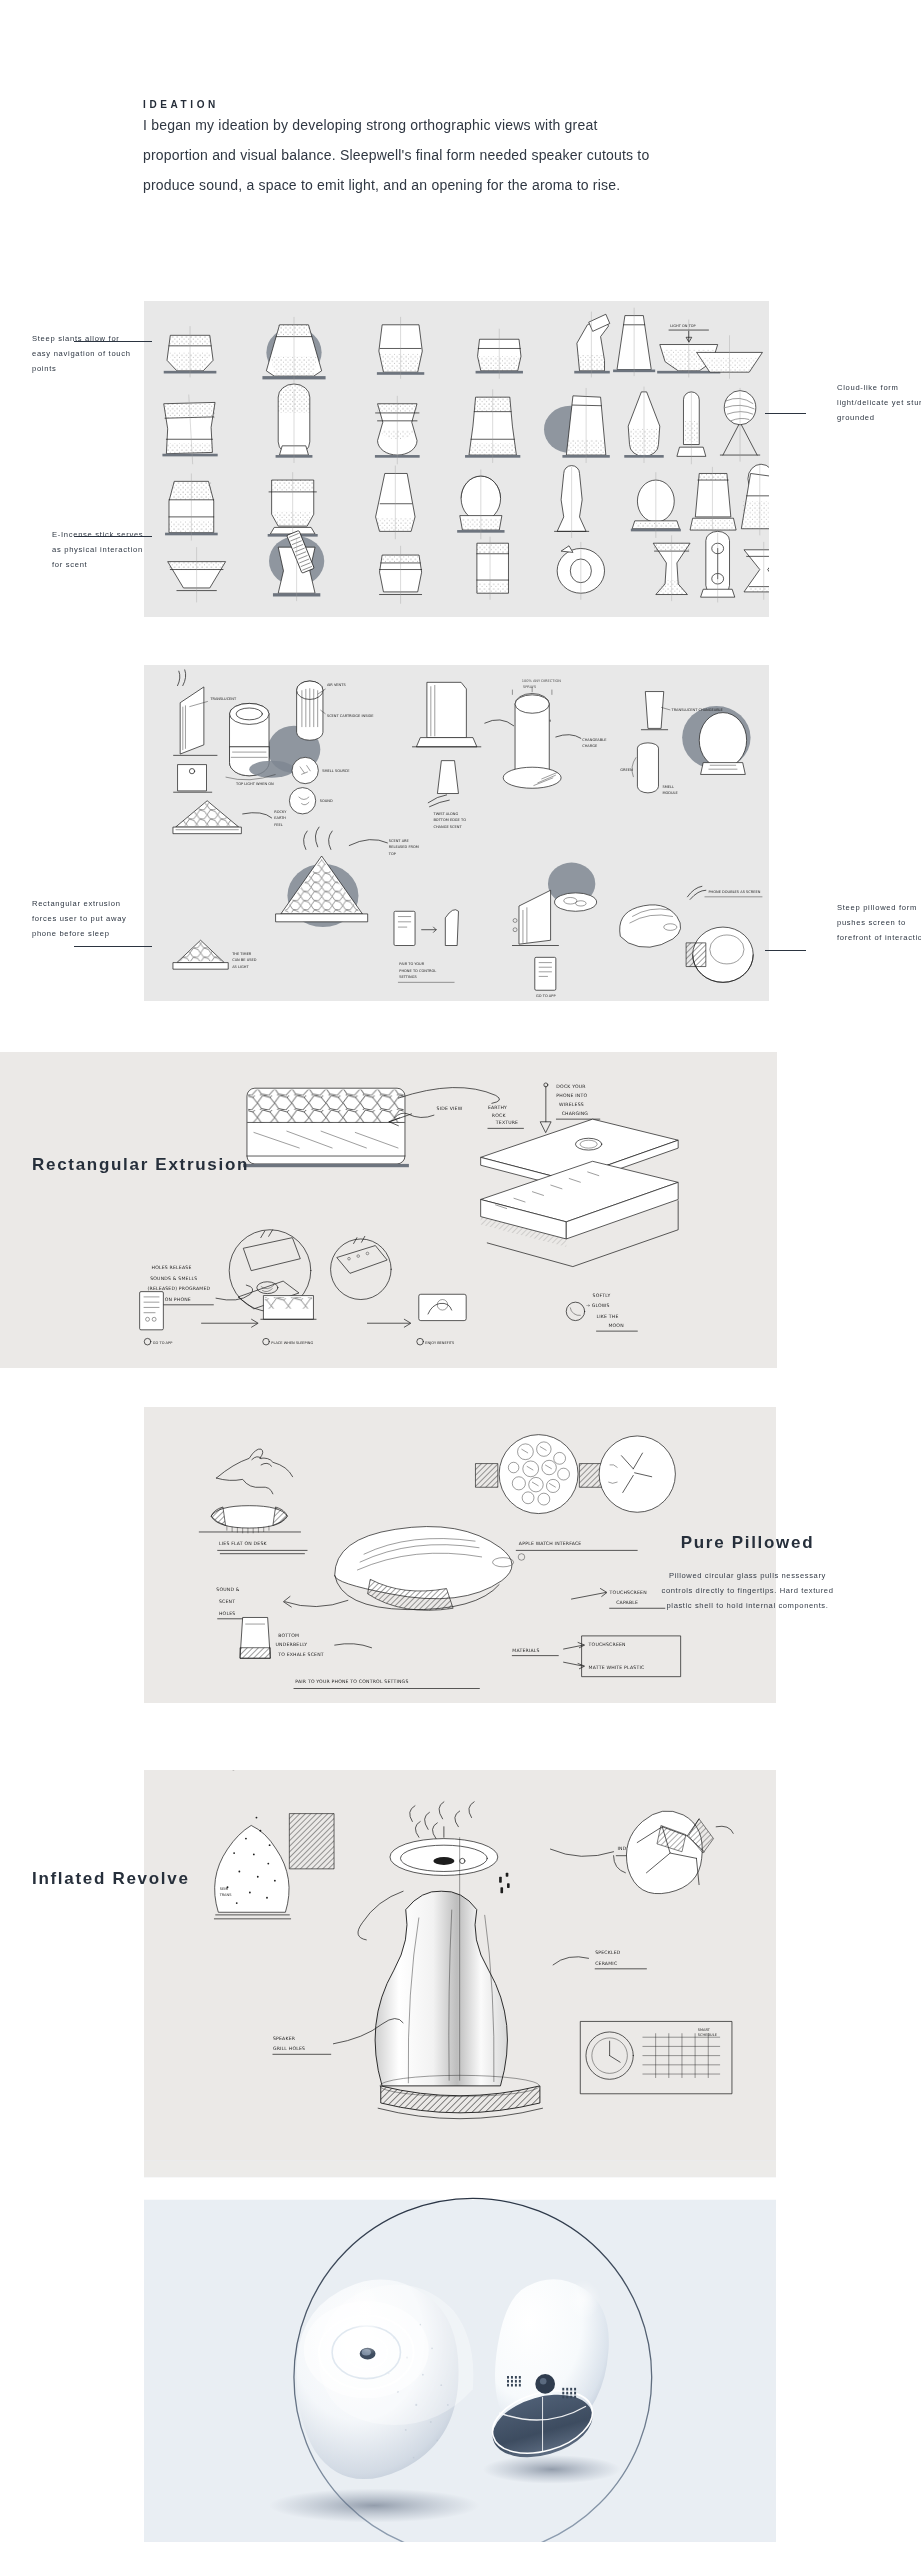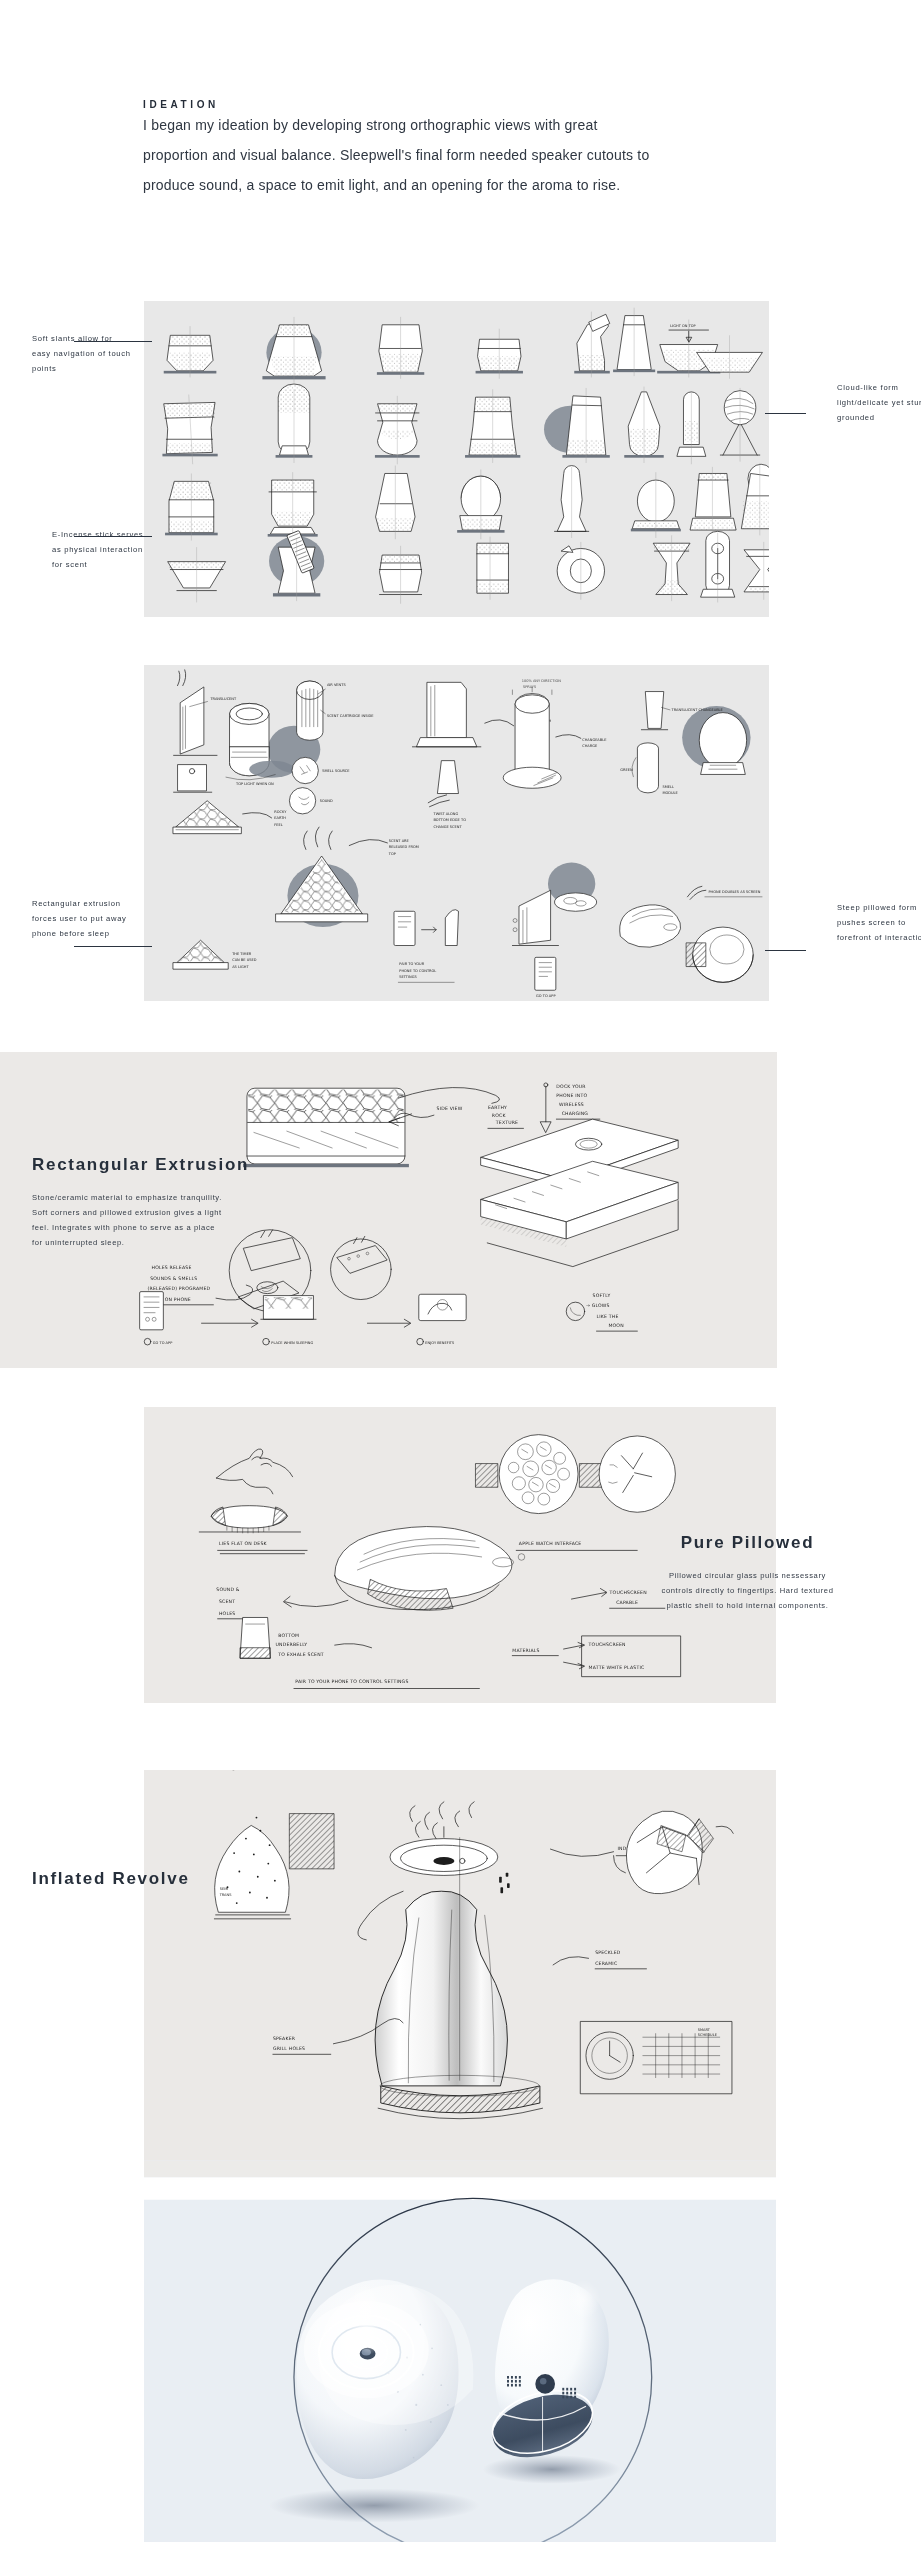--- a/index.html
+++ b/index.html
@@ -325,21 +325,21 @@
       <path class="fillw" d="M-30,-30 L30,-30 L6,0 L30,34 L-30,34 L-6,0 Z"></path>
       <line class="stk" x1="-26" y1="-20" x2="26" y2="-20"></line>
       <line class="stk" x1="-22" y1="26" x2="22" y2="26"></line>
       <rect x="-22" y="26" width="44" height="8" fill="url(#spec)" opacity="0.7"></rect>
       <line class="stk-x" x1="0" y1="-42" x2="0" y2="46"></line>
     </g>
   </svg>
 </div>
 
 <div class="leader" style="left:74px; top:341px; width:78px;"></div>
-<div class="callout w-left" style="left:32px; top:331px;">Soft slants allow for easy navigation of touch points</div>
+<div class="callout w-left" style="left:32px; top:331px;">Steep slants allow for easy navigation of touch points</div>
 
 <div class="leader" style="left:765px; top:413px; width:41px;"></div>
 <div class="callout w-right" style="left:811px; top:380px;">Cloud-like form light/delicate yet sturdy &amp; grounded</div>
 
 <div class="leader" style="left:74px; top:536px; width:78px;"></div>
 <div class="callout w-left" style="left:32px; top:527px;margin-left:20px;">E-Incense stick serves as physical interaction for scent</div>
 
 <div class="panel p-sketchbg" style="left:144px; top:665px; width:625px; height:336px;">
   <svg width="625" height="336" viewBox="0 0 950 510">
     <defs>
@@ -638,21 +638,20 @@
       <path class="stk" d="M70,-20 q6,-14 18,-16 q14,-2 18,10"></path>
       <circle class="stk-t" cx="92" cy="-34" r="8" fill="none"></circle>
       <circle class="stk" cx="58" cy="22" r="5" fill="none"></circle>
       <text class="hw2" x="66" y="25">ENJOY BENEFITS</text>
     </g>
   </svg>
 </div>
 
 <div class="concept" style="left:32px; top:1155px;">
   <h2>Rectangular Extrusion</h2>
-  <p>Stone/ceramic material to emphasize tranquility. Soft corners and pillowed extrusion gives a light feel. Integrates with phone to serve as a place for uninterrupted sleep.</p>
 </div>
 
 <div class="panel p-warmbg" style="left:144px; top:1407px; width:632px; height:296px;">
   <svg width="632" height="296" viewBox="0 0 961 450">
     <defs>
       <pattern id="hat4" width="6" height="6" patternUnits="userSpaceOnUse" patternTransform="rotate(45)">
         <line x1="0" y1="0" x2="0" y2="6" stroke="#1d1d1d" stroke-width="1.3"></line>
       </pattern>
     </defs>
 

